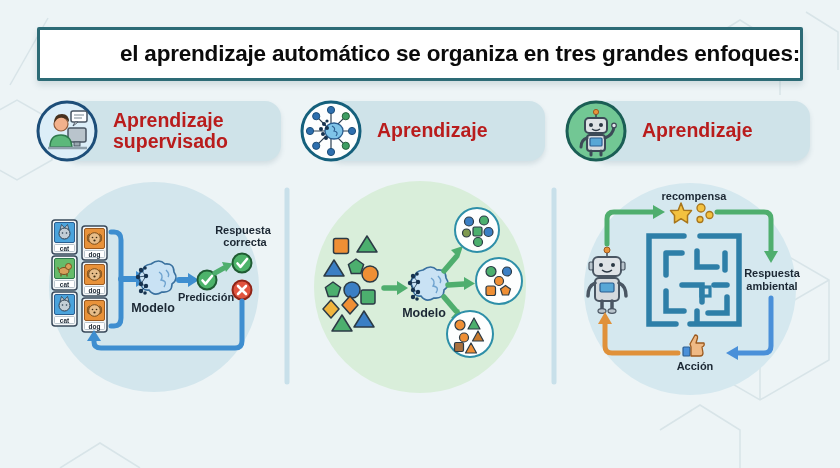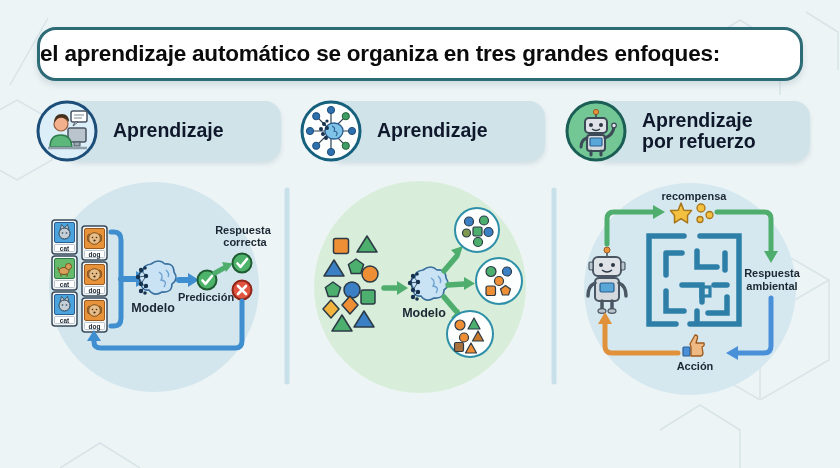--- a/index.html
+++ b/index.html
@@ -3,35 +3,35 @@
 <meta charset="utf-8">
 <style>
   html,body{margin:0;padding:0;background:#edf4f6;}
   .canvas{
     position:relative;width:840px;height:468px;overflow:hidden;
     background:#edf4f6;font-family:"Liberation Sans",sans-serif;
   }
   .bg-pattern{position:absolute;inset:0;z-index:0;}
   .title-box{
     position:absolute;left:37px;top:27px;width:760px;height:48px;z-index:2;
-    background:#ffffff;border:3px solid #2d6b76;border-radius:19px;
-    display:flex;align-items:center;justify-content:flex-start;
+    background:#ffffff;border:3px solid #2d6b76;border-radius:2px;
+    display:flex;align-items:center;justify-content:flex-end;
     font-size:22.5px;font-weight:bold;color:#0b0b0b;letter-spacing:-0.2px;
     box-shadow:0 4px 6px rgba(40,80,95,.15);
   }
   .badge{position:absolute;top:98px;width:246px;height:66px;z-index:2;}
   .badge-pill{
     position:absolute;left:28px;right:0;top:3px;bottom:3px;
     background:#cfe3e9;border-radius:16px;
     box-shadow:0 3px 5px rgba(50,90,110,.14);
   }
   .badge-icon{position:absolute;left:0;top:1px;width:64px;height:64px;z-index:1;}
   .badge-label{
     position:absolute;left:78px;top:50%;transform:translateY(-50%);z-index:1;
-    font-weight:bold;font-size:19.5px;line-height:1.08;color:#0f172a;white-space:nowrap;
+    font-weight:bold;font-size:19.5px;line-height:1.08;color:#b91c1c;white-space:nowrap;
   }
   .art{position:absolute;inset:0;z-index:1;}
   .art text{font-family:"Liberation Sans",sans-serif;font-weight:bold;fill:#1b2733;}
 </style>
 </head>
 <body>
 
 <div class="canvas">
 
   <svg class="bg-pattern" viewBox="0 0 840 468">
@@ -60,20 +60,21 @@
       <path d="M39,16 H49 M39,19 H47" stroke="#7a8791" stroke-width="1.2"></path>
       <rect x="33" y="29" width="18" height="14" rx="2" fill="#b9c4cc" stroke="#4a5663" stroke-width="1.5"></rect>
       <rect x="39" y="43" width="6" height="4" fill="#9aa7b0" stroke="#4a5663" stroke-width="1"></rect>
       <circle cx="26" cy="25" r="7" fill="#f2b18c" stroke="#8f5a3a" stroke-width="1.2"></circle>
       <path d="M19,24 q0,-9 8,-9 q7,0 7,8 l-3,-3 q-5,-3 -9,0 z" fill="#46311f"></path>
       <path d="M15,48 q0,-12 11,-12 q10,0 11,12 z" fill="#5cb87a" stroke="#2f7a4d" stroke-width="1.5"></path>
       <path d="M13,49 H52" stroke="#8fa0ab" stroke-width="2.5"></path>
     </svg>
     <div class="badge-label">
       <div>Aprendizaje</div>
+      <div>supervisado</div>
     </div>
   </div>
 
   <div class="badge" style="left:299px">
     <div class="badge-pill"></div>
     <svg class="badge-icon" viewBox="0 0 64 64">
       <circle cx="32" cy="32" r="29" fill="#fdfefe" stroke="#15607c" stroke-width="3"></circle>
       <g stroke="#2c3e50" stroke-width="1.2">
         <path d="M32,32 L53,32 M32,32 L46.8,46.8 M32,32 L32,53 M32,32 L17.2,46.8 M32,32 L11,32 M32,32 L17.2,17.2 M32,32 L32,11 M32,32 L46.8,17.2"></path>
       </g>
@@ -117,21 +118,20 @@
       <path d="M28,30 q4,3 8,0" fill="none" stroke="#2c3844" stroke-width="1.4"></path>
       <rect x="23" y="36" width="18" height="16" rx="3" fill="#d5dade" stroke="#3c4a57" stroke-width="2"></rect>
       <rect x="26" y="39" width="12" height="8" rx="1" fill="#58a7d6" stroke="#2a5d8f" stroke-width="1.2"></rect>
       <path d="M23,39 q-6,2 -6,9" fill="none" stroke="#3c4a57" stroke-width="3" stroke-linecap="round"></path>
       <path d="M41,39 q8,-3 9,-11" fill="none" stroke="#3c4a57" stroke-width="3" stroke-linecap="round"></path>
       <circle cx="50" cy="26.5" r="2.3" fill="#dfe3e7" stroke="#3c4a57" stroke-width="1.2"></circle>
       <path d="M27,52 v4 M37,52 v4" stroke="#3c4a57" stroke-width="3" stroke-linecap="round"></path>
     </svg>
     <div class="badge-label">
       <div>Aprendizaje</div>
-      <div>por refuerzo</div>
     </div>
   </div>
 
   <svg class="art" viewBox="0 0 840 468">
     <defs>
       <g id="card-cat-blue">
         <rect x="0" y="0" width="25" height="34" rx="3" fill="#f4f7f8" stroke="#39495a" stroke-width="1.5"></rect>
         <rect x="2.5" y="2.5" width="20" height="20" rx="1.5" fill="#4aa3dc" stroke="#2a5d8f" stroke-width="1"></rect>
         <polygon points="8,10 9.5,4.5 13,8.5" fill="#c3ced6" stroke="#2c3e50" stroke-width="0.8"></polygon>
         <polygon points="17,10 15.5,4.5 12,8.5" fill="#c3ced6" stroke="#2c3e50" stroke-width="0.8"></polygon>

